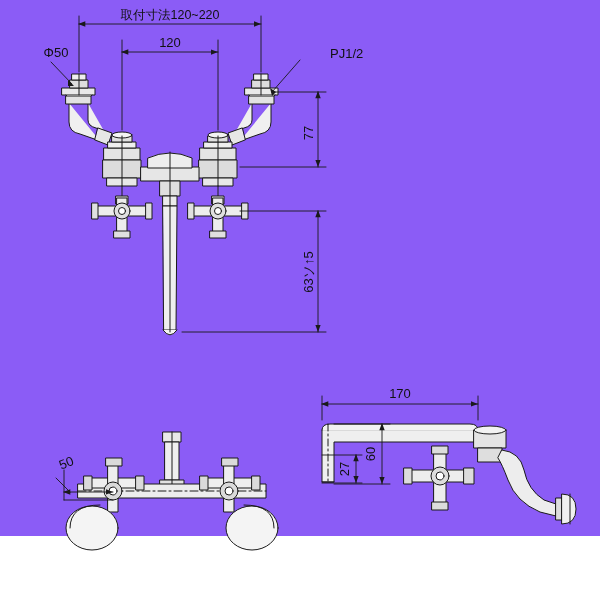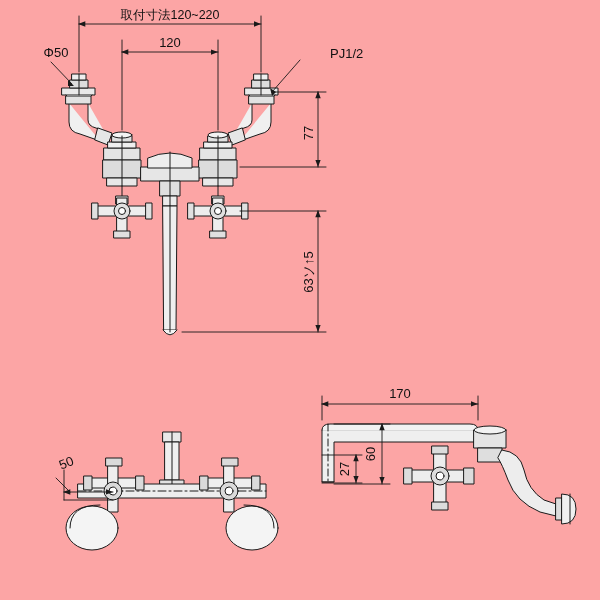--- a/index.html
+++ b/index.html
@@ -10,22 +10,22 @@
   body {
     width: 600px;
     height: 600px;
     font-family: "Liberation Sans", sans-serif;
     color: #1a1a1a;
     overflow: hidden;
   }
   #stage {
     position: relative;
     width: 600px;
-    height: 600px;
-    background: #fca5a5;
+    height: 536px;
+    background: #8b5cf6;
   }
   svg.drawing {
     position: absolute;
     left: 0;
     top: 0;
     width: 600px;
     height: 600px;
   }
   .dimtext {
     font-family: "Liberation Sans", sans-serif;

